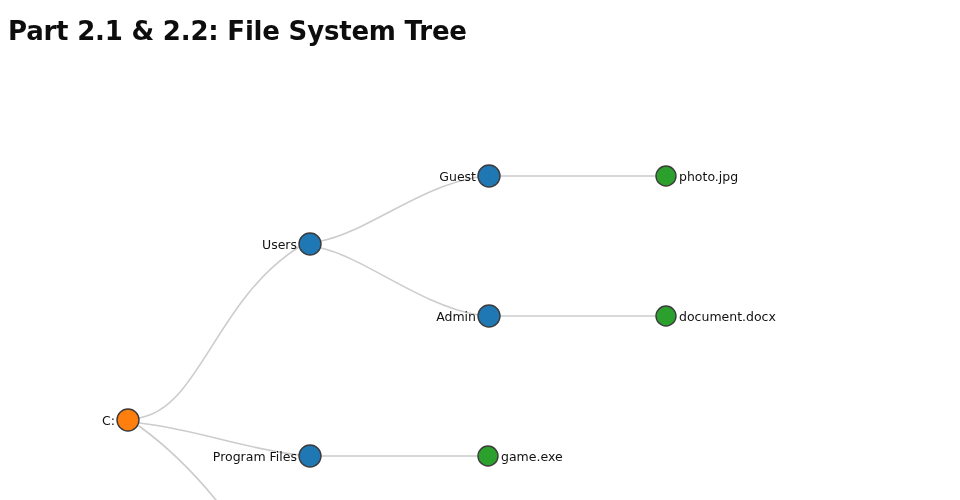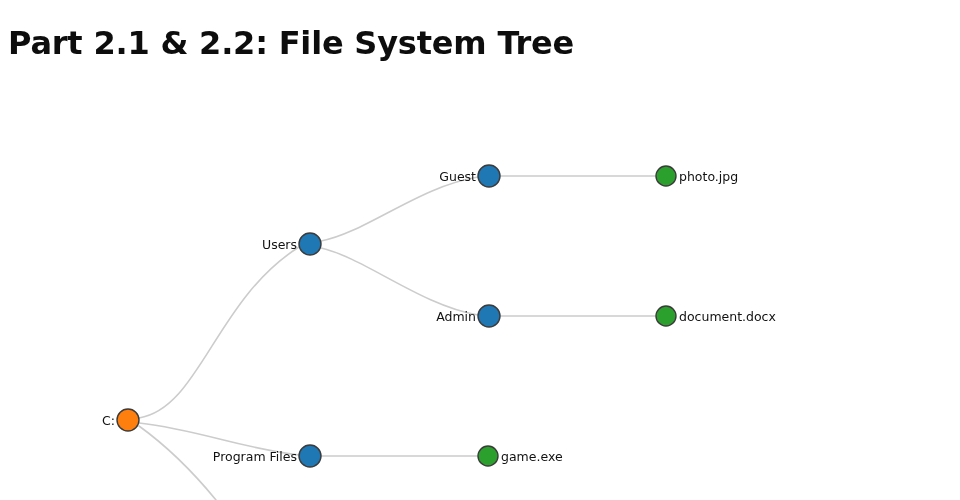--- a/index.html
+++ b/index.html
@@ -18,23 +18,23 @@
   #figure {
     position: absolute;
     left: 0; top: 0;
     width: 960px;
     height: 500px;
     background: #ffffff;
   }
   #page-title {
     position: absolute;
     left: 8px;
-    top: 24px;
+    top: 16px;
     font-family: "DejaVu Sans", sans-serif;
-    font-size: 32px;
+    font-size: 26px;
     font-weight: bold;
     color: #0d0d0d;
     letter-spacing: -0.2px;
     white-space: nowrap;
   }
   #graph-canvas {
     position: absolute;
     left: 0; top: 0;
     width: 960px;
     height: 500px;

